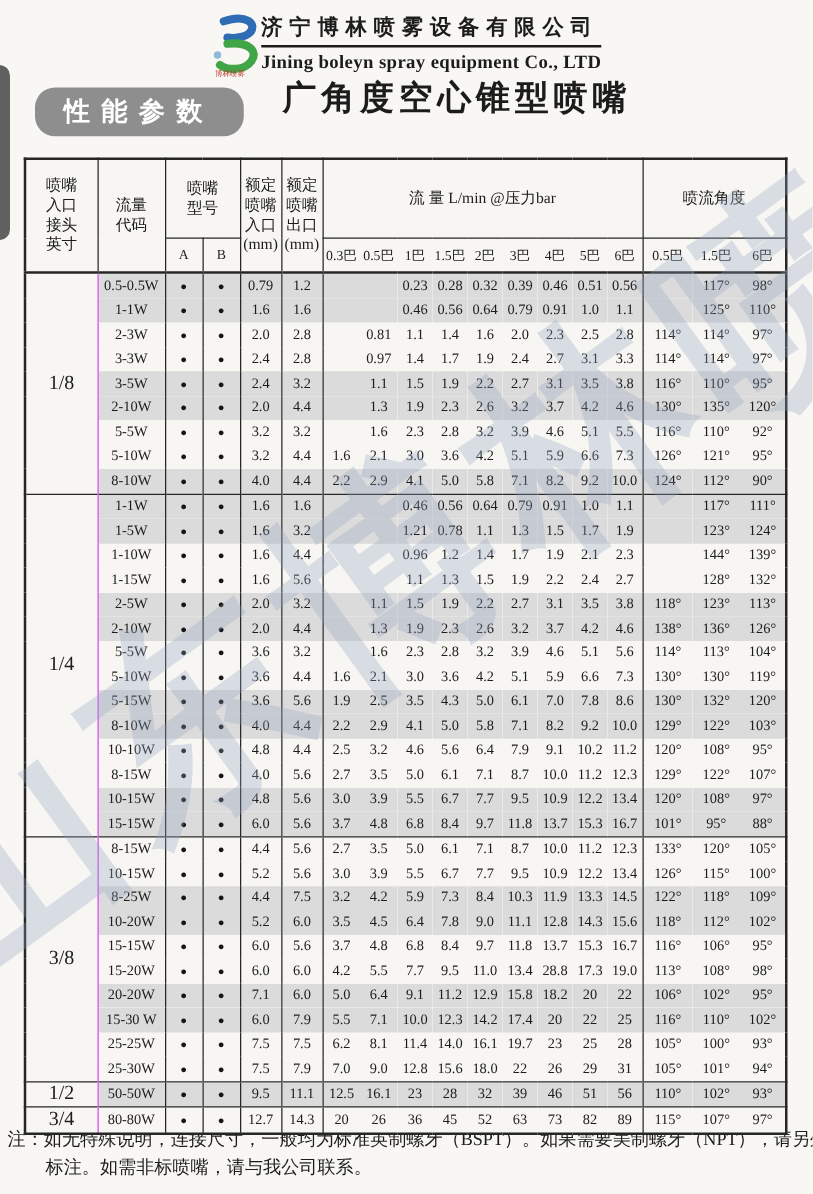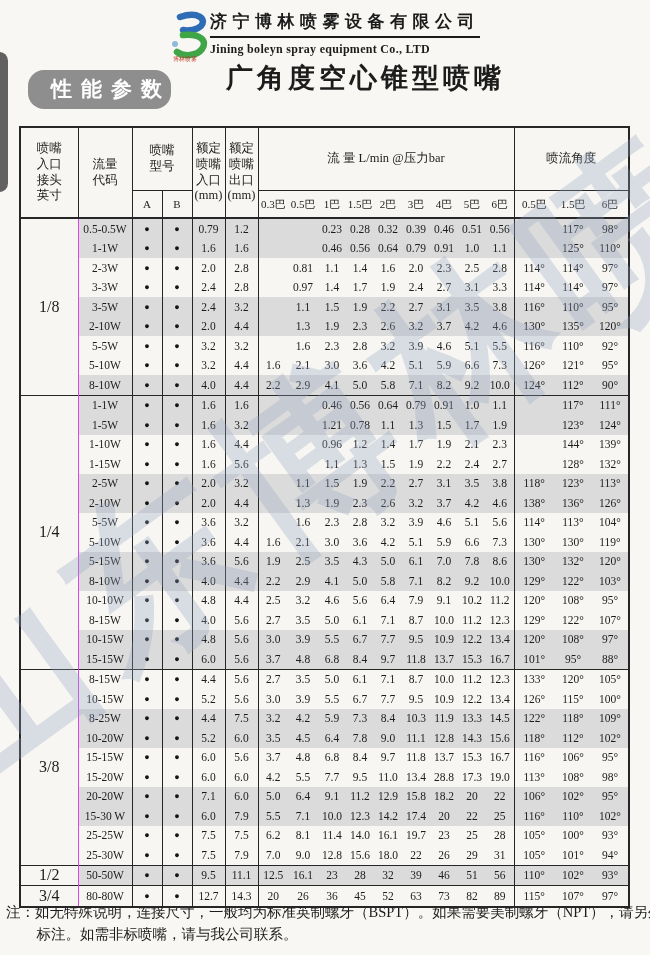--- a/index.html
+++ b/index.html
@@ -4,27 +4,27 @@
 <style>
   html,body{margin:0;padding:0;}
   body{
     width:650px;height:955px;position:relative;overflow:hidden;
     background:#f8f7f3;color:#1c1c1c;
     font-family:"Liberation Serif","DejaVu Serif",serif;
   }
   
   .brand{position:absolute;top:10px;left:0;right:0;display:flex;justify-content:center;align-items:flex-start;}
   .brand .cn{font-size:17px;font-weight:bold;letter-spacing:5.5px;border-bottom:2px solid #1a1a1a;padding-bottom:3px;white-space:nowrap;}
-  .brand .en{font-size:12px;font-weight:bold;margin-top:4px;letter-spacing:0.3px;text-align:left;}
+  .brand .en{font-size:15px;font-weight:bold;margin-top:4px;letter-spacing:0.3px;text-align:center;}
   
   .leftbar{position:absolute;left:-9px;top:52px;width:17px;height:140px;background:#616161;border-radius:9px;}
   
   .badge{position:absolute;left:28px;top:70px;background:#8e8e8e;color:#fff;
     font-family:"Liberation Sans","DejaVu Sans",sans-serif;
-    font-size:21px;font-weight:bold;letter-spacing:9px;padding:5px 0 6px 23px;border-radius:16px;}
+    font-size:21px;font-weight:bold;letter-spacing:9px;padding:5px 24px 6px 23px;border-radius:16px;}
   .title{position:absolute;left:226px;top:60px;margin:0;font-size:27px;font-weight:bold;letter-spacing:4px;text-align:center;}
   
   table.spec{position:absolute;left:19px;top:126px;width:508px;border-collapse:collapse;table-layout:fixed;
     border:2px solid #262626;background:#f7f6f2;z-index:1;}
   table.spec th,table.spec td{padding:0;margin:0;text-align:center;vertical-align:middle;font-weight:normal;overflow:hidden;}
   thead tr.grp th{height:62px;font-size:12.5px;line-height:1.25;}
   thead tr.sub th{height:26px;font-size:11px;}
   thead th{border-bottom-width:0;}
   thead tr.sub th, thead th.hb{border-bottom:2px solid #262626;}
   .pre{white-space:pre-line;}

